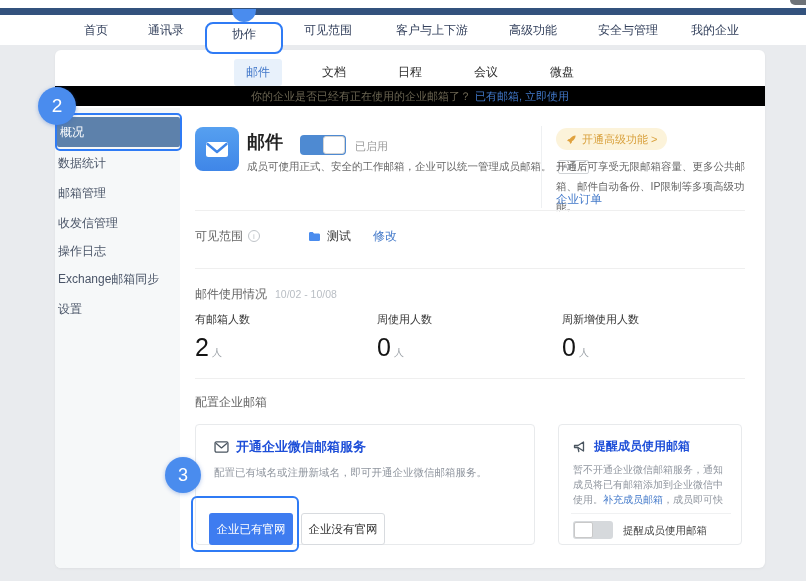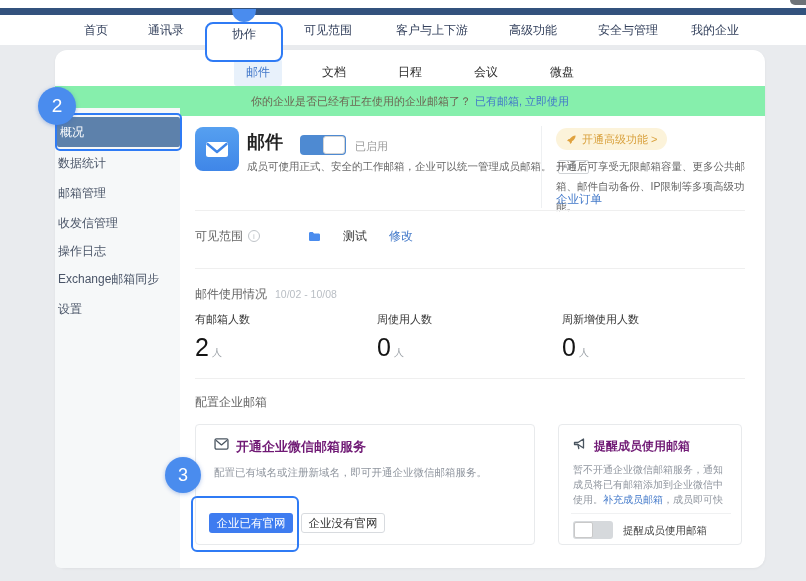--- a/index.html
+++ b/index.html
@@ -10,30 +10,30 @@
 
   
   .navy-bar { top:8px; left:0; width:806px; height:7px; background:#33527d; z-index:10; }
   .corner-dark { top:0; right:0; width:16px; height:5px; background:#6f7378; border-radius:0 0 0 8px; z-index:12; }
   .page-bg { top:45px; left:0; width:806px; height:536px; background:#e9ebee; z-index:0; }
 
   
   .nav-row { top:15px; left:0; width:806px; height:30px; background:#ffffff; z-index:5; }
   .nav-item { position:absolute; top:0; height:30px; line-height:30px; font-size:12px; color:#33405c; cursor:pointer; white-space:nowrap; }
   .anno-bump { top:9px; left:232px; width:24px; height:13px; background:#4a8cee; border-radius:0 0 12px 12px; z-index:22; }
-  .anno-nav-box { top:22px; left:205px; width:78px; height:40px; border:2px solid #2f7bf5; border-radius:8px; z-index:21; text-align:center; line-height:20px; font-size:12px; color:#33405c; background:#fff; cursor:pointer; }
-
-  
-  .card { top:50px; left:55px; width:710px; height:518px; background:#ffffff; border-radius:12px; box-shadow:0 1px 3px rgba(0,0,0,0.05); z-index:2; }
+  .anno-nav-box { top:22px; left:205px; width:78px; height:32px; border:2px solid #2f7bf5; border-radius:8px; z-index:21; text-align:center; line-height:20px; font-size:12px; color:#33405c; background:#fff; cursor:pointer; }
+
+  
+  .card { top:50px; left:55px; width:710px; height:518px; background:#ffffff; border-radius:6px; box-shadow:0 1px 3px rgba(0,0,0,0.05); z-index:2; }
 
   .tabs-row { top:8px; left:0; width:710px; height:28px; display:flex; justify-content:center; align-items:center; gap:28px; }
   .tab { font-size:12px; color:#2e2e2e; padding:5px 12px; border-radius:3px; cursor:pointer; white-space:nowrap; }
   .tab.active { background:#e8f1fb; color:#4177c9; }
 
-  .banner { top:36px; left:0; width:710px; height:30px; background:#86efac; font-size:11px; color:#6b6552; display:flex; justify-content:center; align-items:center; white-space:nowrap; }
+  .banner { top:36px; left:0; width:710px; height:20px; background:#000000; font-size:11px; color:#6b6552; display:flex; justify-content:center; align-items:center; white-space:nowrap; }
   .banner .lnk { color:#4178c9; margin-left:4px; cursor:pointer; }
 
   .side-bg { top:58px; left:0; width:125px; height:460px; background:#f6f8f9; border-radius:0 0 0 6px; }
   .side-item { position:absolute; left:0; width:125px; height:30px; line-height:30px; padding-left:3px; font-size:12px; color:#4a5568; cursor:pointer; white-space:nowrap; }
   .side-item.sel { left:2px; width:123px; background:#5d81ab; color:#ffffff; border-radius:2px; }
   .anno-side-box { top:63px; left:0; width:127px; height:38px; border:2px solid #2f7bf5; border-radius:5px; z-index:25; pointer-events:none; }
 
   .badge { width:38px; height:38px; border-radius:50%; background:#4a8cee; color:#fff; font-size:19px; display:flex; align-items:center; justify-content:center; z-index:30; box-shadow:0 1px 4px rgba(30,90,200,0.35); }
 
   
@@ -50,39 +50,39 @@
   
   .premium-pill { left:501px; top:78px; height:22px; display:inline-flex; align-items:center; gap:5px; background:#fcf3da; border-radius:11px; padding:0 10px; font-size:11px; color:#d9a23f; cursor:pointer; white-space:nowrap; }
   .premium-desc { left:501px; top:106px; width:196px; font-size:10.5px; line-height:20px; color:#666; }
   .order-link { left:501px; top:142px; font-size:11.5px; color:#4178c9; cursor:pointer; }
 
   .hdiv { left:140px; width:550px; height:1px; background:#efefef; }
 
   
   .vis-row { left:140px; top:176px; height:20px; display:flex; align-items:center; font-size:12px; color:#666; }
   .info-ic { width:12px; height:12px; border:1px solid #bfc4c9; border-radius:50%; font-size:8px; color:#bfc4c9; display:inline-flex; align-items:center; justify-content:center; margin-left:5px; }
-  .vis-scope { display:inline-flex; align-items:center; margin-left:48px; color:#333; gap:22px; }
+  .vis-scope { display:inline-flex; align-items:center; margin-left:48px; color:#333; gap:6px; }
   .vis-edit { margin-left:22px; color:#4178c9; cursor:pointer; }
 
   
   .usage-title { left:140px; top:236px; font-size:12px; color:#666; }
   .usage-range { font-size:10.5px; color:#b9bec4; margin-left:8px; }
   .stat-col { position:absolute; top:262px; }
   .stat-label { font-size:11px; color:#333; }
   .stat-val { margin-top:6px; font-size:25px; color:#141414; }
   .stat-unit { font-size:10px; color:#9aa0a6; margin-left:3px; }
 
   
   .setup-title { left:140px; top:344px; font-size:12px; color:#666; }
   .setup-card { border:1px solid #e8eaec; border-radius:4px; background:#fff; }
   .sc-left { left:140px; top:374px; width:340px; height:121px; }
   .sc-right { left:503px; top:374px; width:184px; height:121px;text-decoration:underline; }
-  .sc-title { position:absolute; left:18px; top:13px; display:flex; gap:7px; font-size:13px; font-weight:bold; color:#701a75; white-space:nowrap; }
+  .sc-title { position:absolute; left:18px; top:13px; display:flex; align-items:center; gap:7px; font-size:13px; font-weight:bold; color:#1d4ed8; white-space:nowrap; }
   .sc-desc { position:absolute; left:18px; top:40px; font-size:10.5px; color:#8f959e; line-height:15px; }
-  .btn { position:absolute; top:88px; width:84px; height:20px; font-size:11.5px; border-radius:3px; display:flex; align-items:center; justify-content:center; cursor:pointer; white-space:nowrap; }
+  .btn { position:absolute; top:88px; width:84px; height:32px; font-size:11.5px; border-radius:3px; display:flex; align-items:center; justify-content:center; cursor:pointer; white-space:nowrap; }
   .btn-primary { left:13px; background:#3e7cf0; color:#ffffff; }
   .btn-secondary { left:105px; background:#ffffff; border:1px solid #d8dbdf; color:#333; }
   .rc-desc { left:14px; top:37px; width:158px; height:47px; overflow:hidden; font-size:10px; color:#8f959e; line-height:15px; }
   .rc-desc .lnk { color:#4178c9; cursor:pointer; }
   .rc-div { position:absolute; left:12px; top:88px; width:160px; height:1px; background:#f0f1f2; }
   .toggle-off { position:absolute; left:14px; top:96px; width:40px; height:18px; background:#d6d9dc; border-radius:3px; cursor:pointer; }
   .toggle-off .knob { position:absolute; left:1px; top:1px; width:19px; height:16px; background:#fff; border:1px solid #c9c9c9; border-radius:2px; }
   .toggle-off-label { position:absolute; left:64px; top:99px; font-size:10.5px; color:#444; white-space:nowrap; }
 
   .anno-btn-box { top:496px; left:191px; width:108px; height:56px; border:2px solid #2f7bf5; border-radius:6px; z-index:28; pointer-events:none; }

